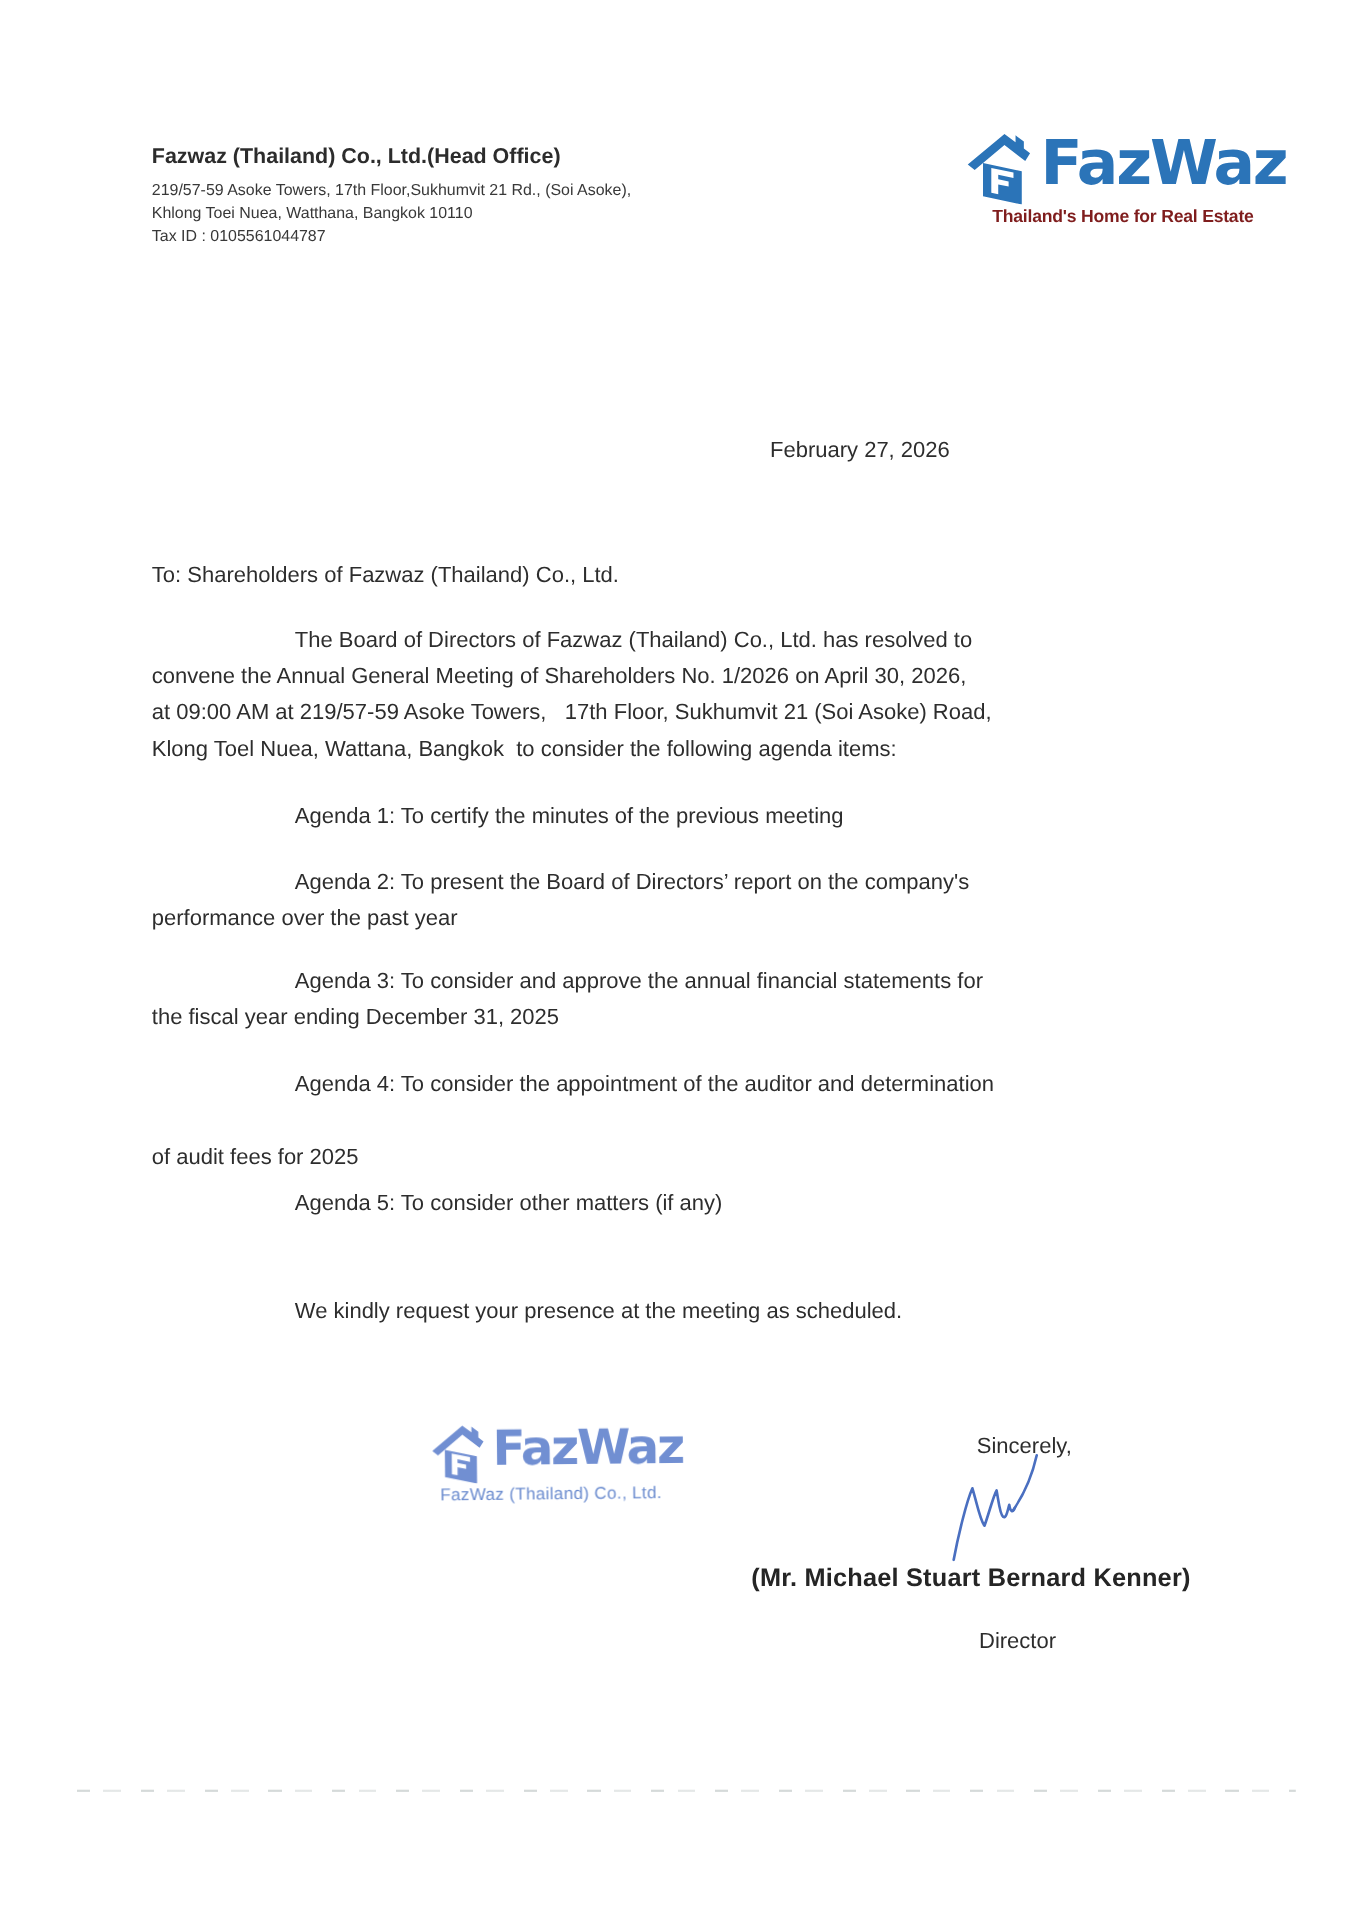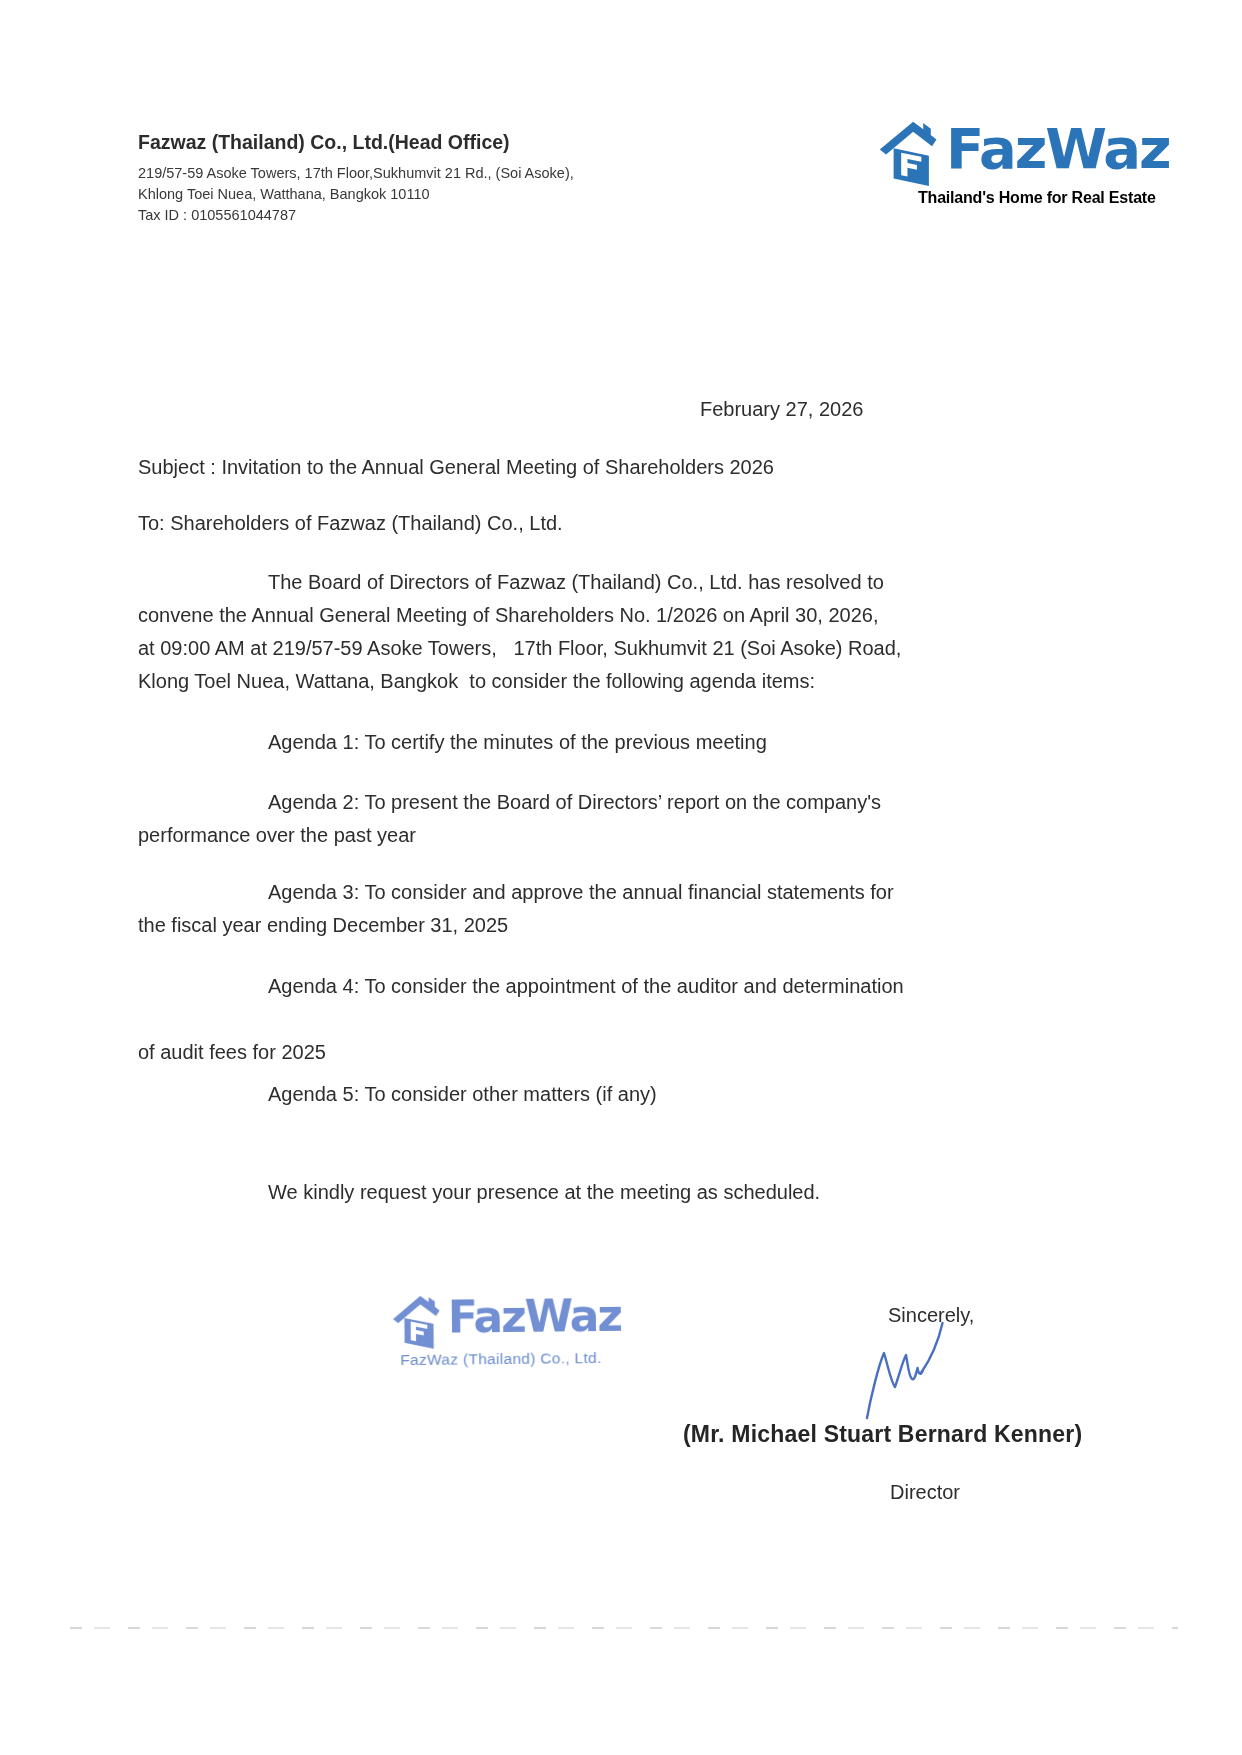--- a/index.html
+++ b/index.html
@@ -25,22 +25,22 @@
 
   .logo{position:absolute;left:878px;top:118px;width:330px;}
   .logo-row{display:flex;align-items:flex-start;}
   .house-icon{width:64px;height:68px;color:#2b74b8;flex:0 0 auto;}
   .brand{
     font-family:"DejaVu Sans",sans-serif;
     font-size:56px;font-weight:bold;color:#2b74b8;
     letter-spacing:-2px;line-height:62px;margin-left:4px;
   }
   .tagline{
-    font-size:16px;font-weight:bold;color:#000000;
-    letter-spacing:-0.2px;margin-top:3px;margin-left:40px;
+    font-size:16px;font-weight:bold;color:#7f1d1d;
+    letter-spacing:-0.2px;margin-top:3px;margin-left:24px;
     white-space:pre;
   }
 
   
   .line{
     position:absolute;left:138px;
     font-size:20px;color:#2d2d2d;white-space:pre;
   }
   .indent{padding-left:130px;}
 
@@ -93,21 +93,20 @@
         <path fill="currentColor" fill-rule="evenodd" d="M24,48 L80,60 L80,108 L24,96 Z
           M36,55 L68,61.5 L68,69.5 L46,65 L46,71.5 L61,74.5 L61,82 L46,79 L46,93 L36,91 Z"></path>
       </svg>
       <span class="brand">FazWaz</span>
     </div>
     <div class="tagline">Thailand's Home for Real Estate</div>
   </div>
 
   <div class="line" style="left:700px;top:398px;">February 27, 2026</div>
 
-  <div class="line" style="top:456px;">Subject : Invitation to the Annual General Meeting of Shareholders 2026</div>
   <div class="line" style="top:512px;">To: Shareholders of Fazwaz (Thailand) Co., Ltd.</div>
 
   <div class="line indent" style="top:571px;">The Board of Directors of Fazwaz (Thailand) Co., Ltd. has resolved to</div>
   <div class="line" style="top:604px;">convene the Annual General Meeting of Shareholders No. 1/2026 on April 30, 2026,</div>
   <div class="line" style="top:637px;">at 09:00 AM at 219/57-59 Asoke Towers,   17th Floor, Sukhumvit 21 (Soi Asoke) Road,</div>
   <div class="line" style="top:670px;">Klong Toel Nuea, Wattana, Bangkok  to consider the following agenda items:</div>
 
   <div class="line indent" style="top:731px;text-align:center;">Agenda 1: To certify the minutes of the previous meeting</div>
 
   <div class="line indent" style="top:791px;">Agenda 2: To present the Board of Directors’ report on the company's</div>

